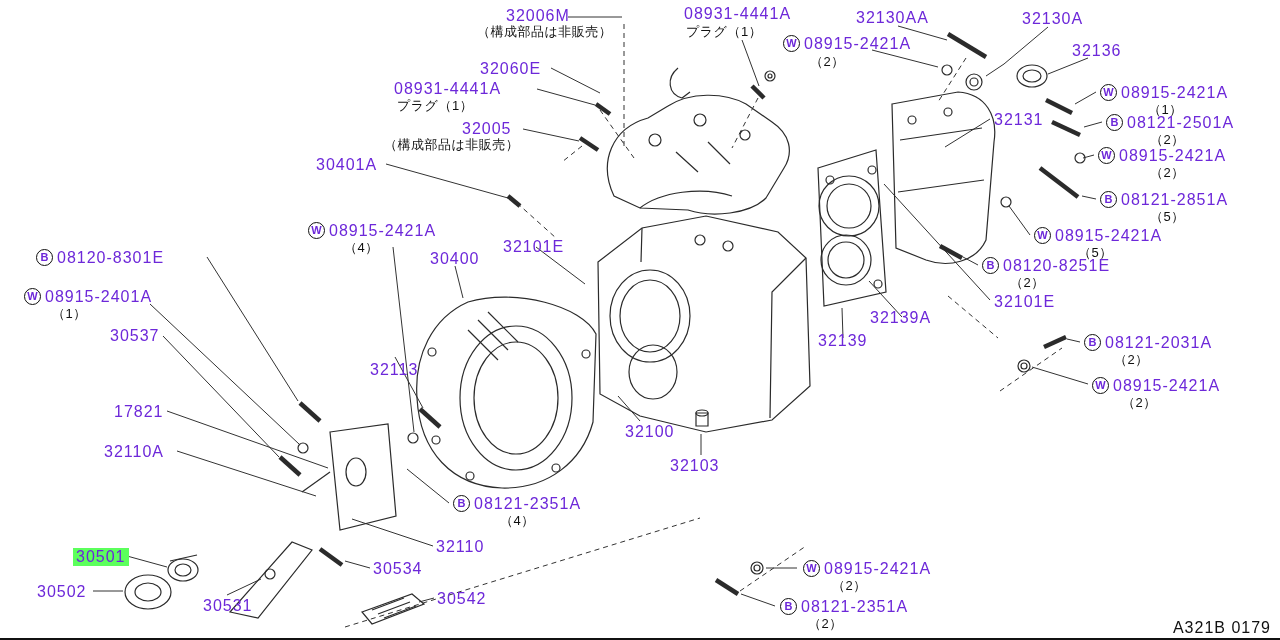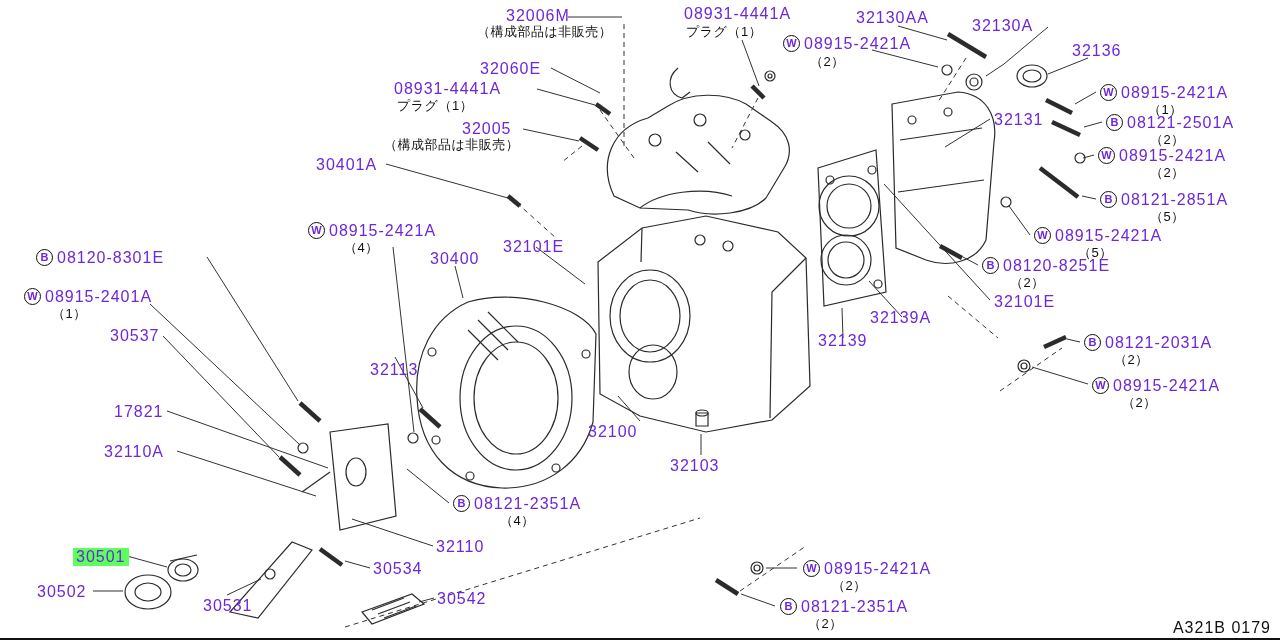--- a/index.html
+++ b/index.html
@@ -193,21 +193,21 @@
       </div>
       <div class="lbl" style="left: 684px; top: 6px;">
         <span class="txt">08931-4441A</span>
       </div>
       <div class="lbl note" style="left: 686px; top: 25px;">
         <span class="txt">プラグ（1）</span>
       </div>
       <div class="lbl" style="left: 856px; top: 10px;">
         <span class="txt">32130AA</span>
       </div>
-      <div class="lbl" style="left: 972px; top: 11px; margin-top: 7px;">
+      <div class="lbl" style="left: 1022px; top: 11px;">
         <span class="txt">32130A</span>
       </div>
       <div class="lbl" style="left: 783px; top: 35px;">
         <span class="circ">W</span>
         <span class="txt">08915-2421A</span>
       </div>
       <div class="lbl note" style="left: 810px; top: 55px;">
         <span class="txt">（2）</span>
       </div>
       <div class="lbl" style="left: 1072px; top: 43px; justify-content: center;">
@@ -328,21 +328,21 @@
       </div>
       <div class="lbl note" style="left: 1122px; top: 396px;">
         <span class="txt">（2）</span>
       </div>
       <div class="lbl" style="left: 114px; top: 404px;">
         <span class="txt">17821</span>
       </div>
       <div class="lbl" style="left: 104px; top: 444px;">
         <span class="txt">32110A</span>
       </div>
-      <div class="lbl" style="left: 588px; top: 424px; align-items: center;">
+      <div class="lbl" style="left: 625px; top: 424px; align-items: center;">
         <span class="txt">32100</span>
       </div>
       <div class="lbl" style="left: 670px; top: 458px;">
         <span class="txt">32103</span>
       </div>
       <div class="lbl" style="left: 453px; top: 495px;">
         <span class="circ">B</span>
         <span class="txt">08121-2351A</span>
       </div>
       <div class="lbl note" style="left: 500px; top: 514px;">

